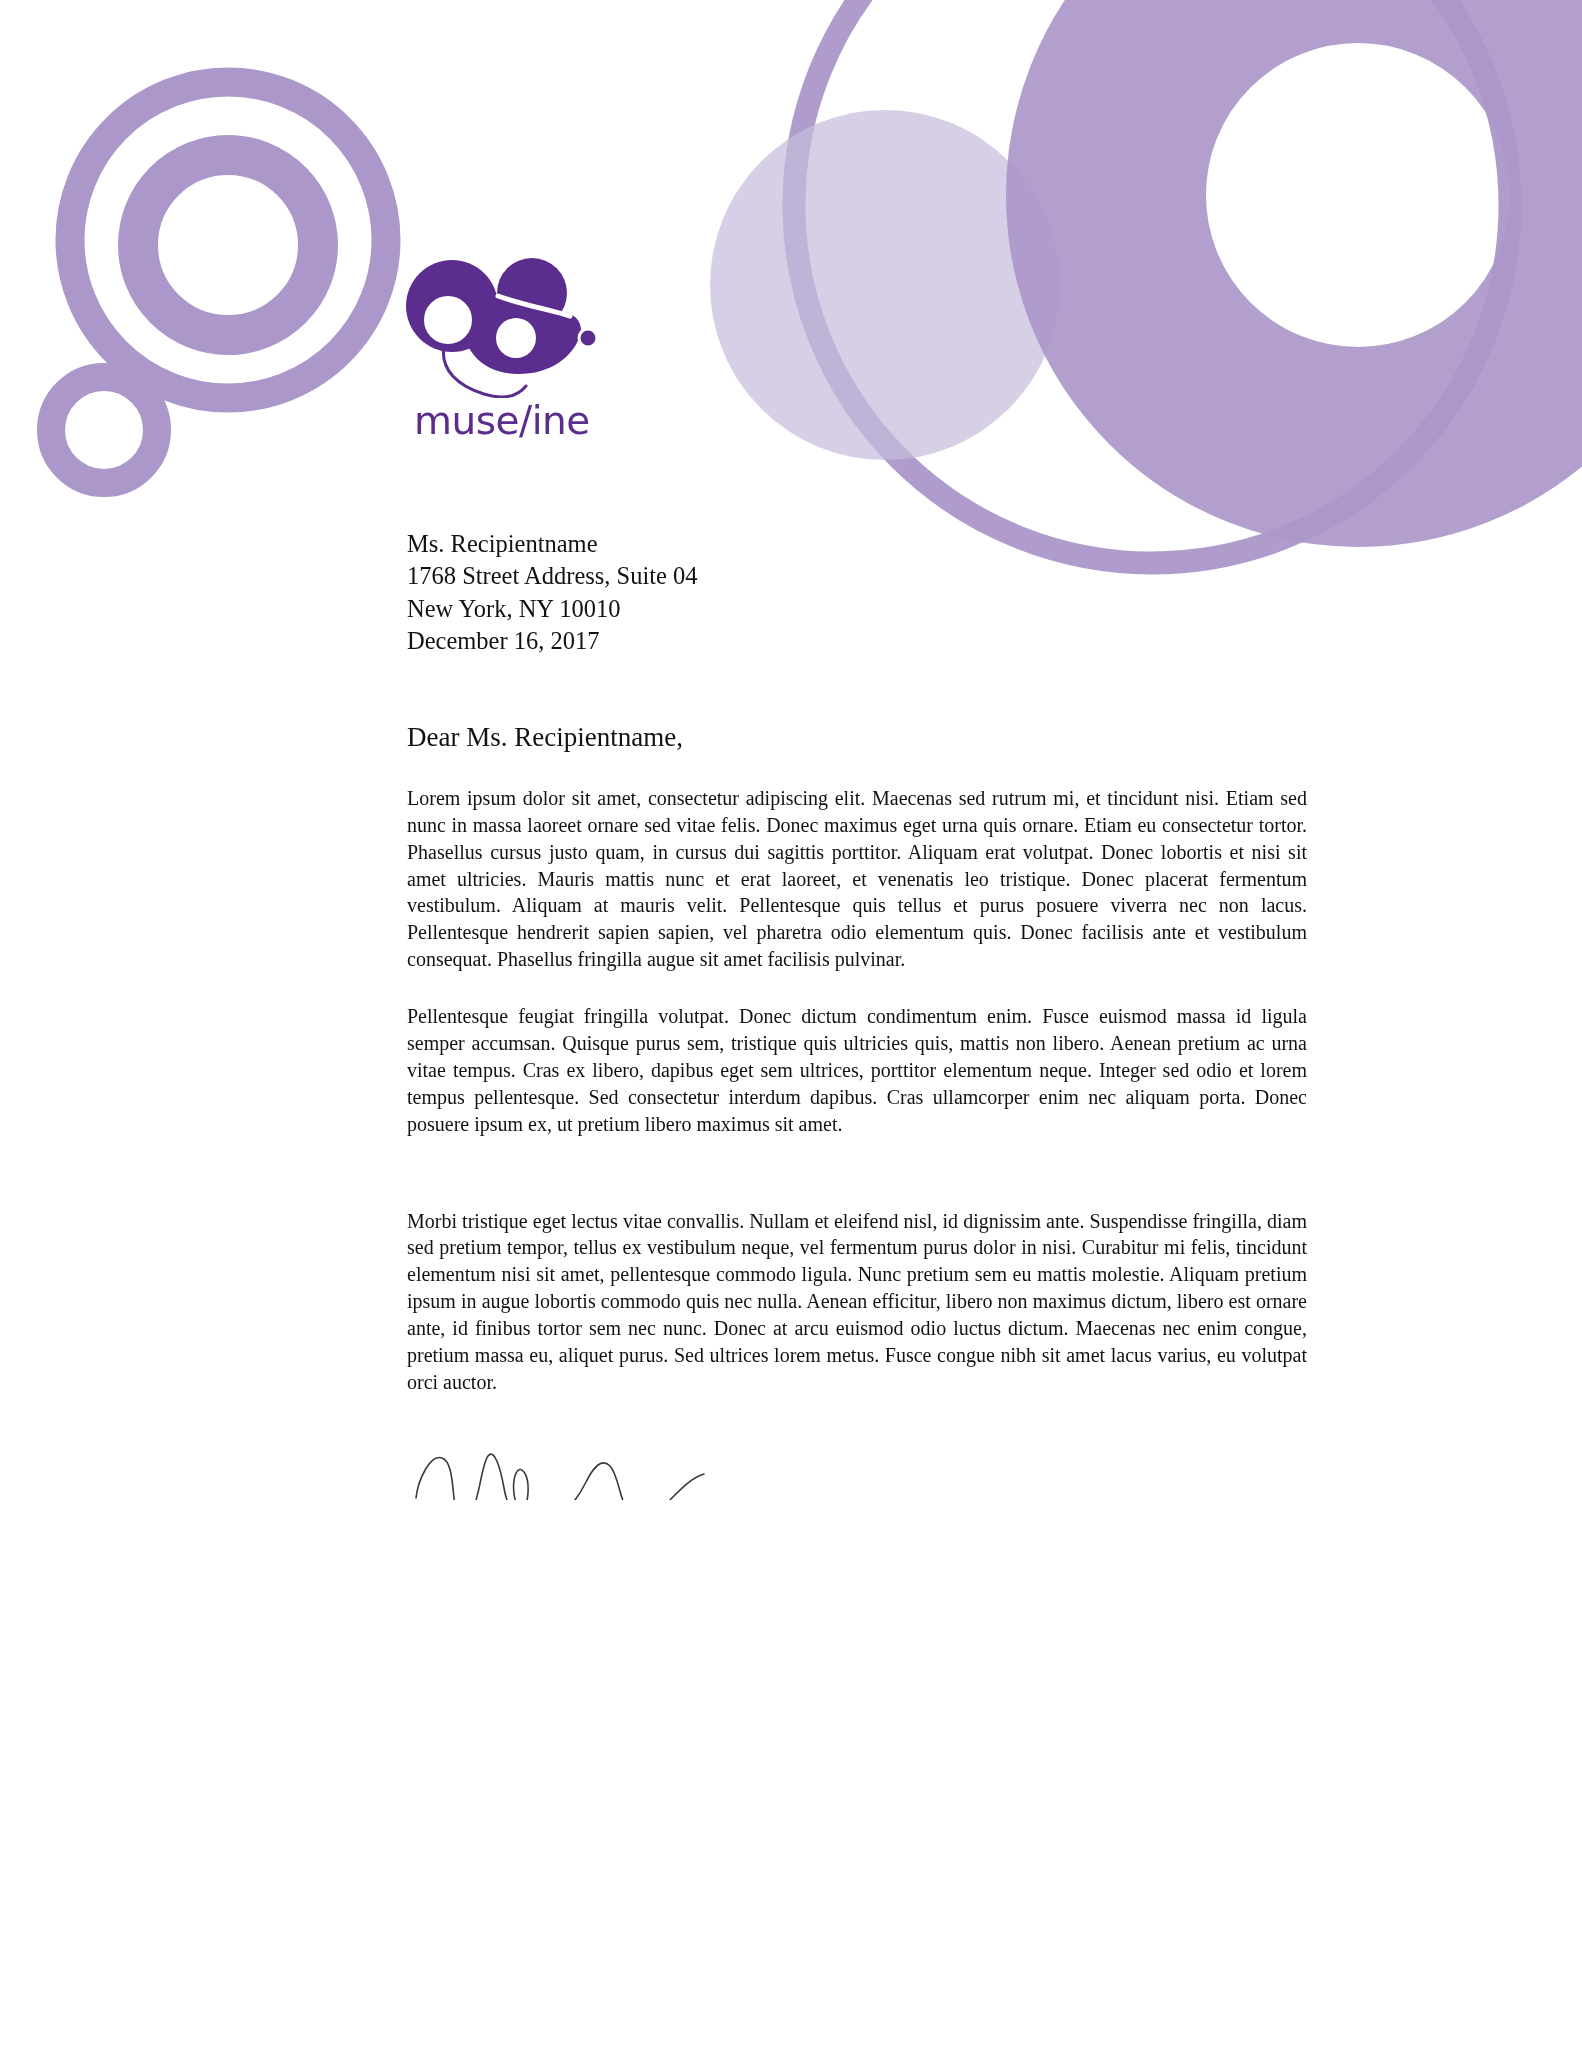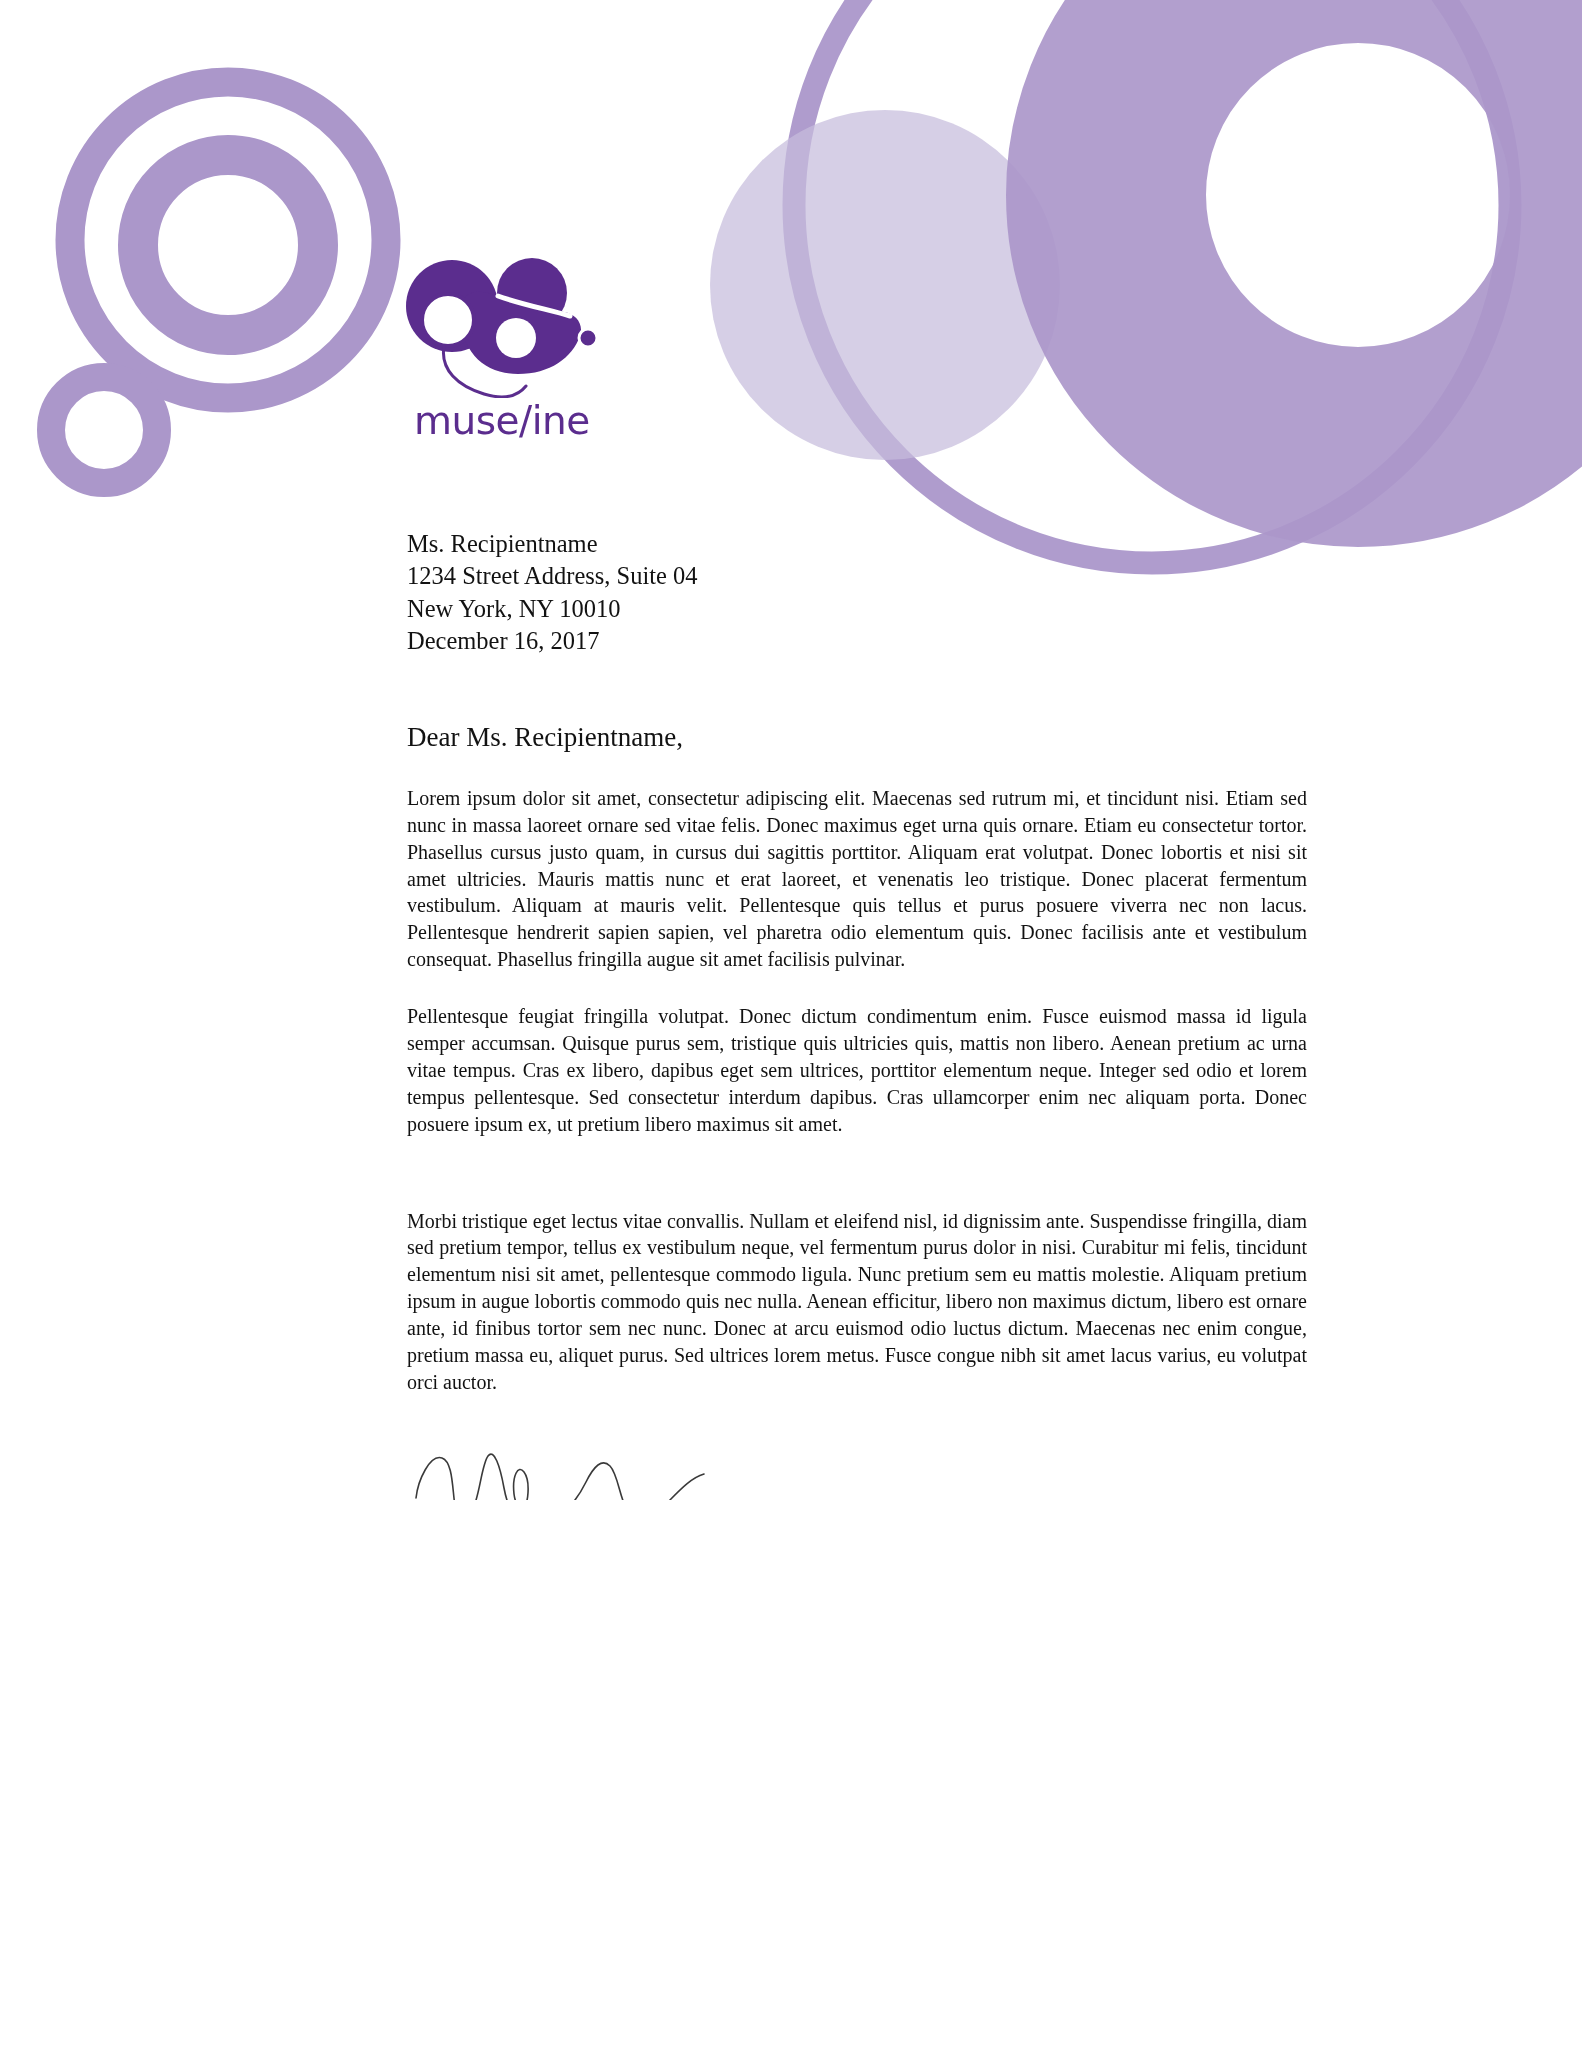--- a/index.html
+++ b/index.html
@@ -156,21 +156,21 @@
       <path d="M 44 88 C 40 112, 58 128, 84 136 C 104 142, 118 138, 126 128" fill="none" stroke="#5b2d8e" stroke-width="3" stroke-linecap="round"></path>
     </svg>
     <div class="logo-word">
       <span>muse</span><span>/</span><span>ine</span>
     </div>
   </div>
 
   <div class="letter">
 
     <div class="addr">Ms. Recipientname</div>
-    <div class="addr">1234 Street Address, Suite 04</div>
+    <div class="addr">1768 Street Address, Suite 04</div>
     <div class="addr">New York, NY 10010</div>
     <div class="addr">December 16, 2017</div>
 
     <div class="salutation">Dear Ms. Recipientname,</div>
 
     <p class="para">Lorem ipsum dolor sit amet, consectetur adipiscing elit. Maecenas sed rutrum mi, et tincidunt nisi. Etiam sed nunc in massa laoreet ornare sed vitae felis. Donec maximus eget urna quis ornare. Etiam eu consectetur tortor. Phasellus cursus justo quam, in cursus dui sagittis porttitor. Aliquam erat volutpat. Donec lobortis et nisi sit amet ultricies. Mauris mattis nunc et erat laoreet, et venenatis leo tristique. Donec placerat fermentum vestibulum. Aliquam at mauris velit. Pellentesque quis tellus et purus posuere viverra nec non lacus. Pellentesque hendrerit sapien sapien, vel pharetra odio elementum quis. Donec facilisis ante et vestibulum consequat. Phasellus fringilla augue sit amet facilisis pulvinar.</p>
     <p class="para">Pellentesque feugiat fringilla volutpat. Donec dictum condimentum enim. Fusce euismod massa id ligula semper accumsan. Quisque purus sem, tristique quis ultricies quis, mattis non libero. Aenean pretium ac urna vitae tempus. Cras ex libero, dapibus eget sem ultrices, porttitor elementum neque. Integer sed odio et lorem tempus pellentesque. Sed consectetur interdum dapibus. Cras ullamcorper enim nec aliquam porta. Donec posuere ipsum ex, ut pretium libero maximus sit amet.</p>
     <p class="para gap-extra">Morbi tristique eget lectus vitae convallis. Nullam et eleifend nisl, id dignissim ante. Suspendisse fringilla, diam sed pretium tempor, tellus ex vestibulum neque, vel fermentum purus dolor in nisi. Curabitur mi felis, tincidunt elementum nisi sit amet, pellentesque commodo ligula. Nunc pretium sem eu mattis molestie. Aliquam pretium ipsum in augue lobortis commodo quis nec nulla. Aenean efficitur, libero non maximus dictum, libero est ornare ante, id finibus tortor sem nec nunc. Donec at arcu euismod odio luctus dictum. Maecenas nec enim congue, pretium massa eu, aliquet purus. Sed ultrices lorem metus. Fusce congue nibh sit amet lacus varius, eu volutpat orci auctor.</p>
 
     <div class="sign-wrap">

